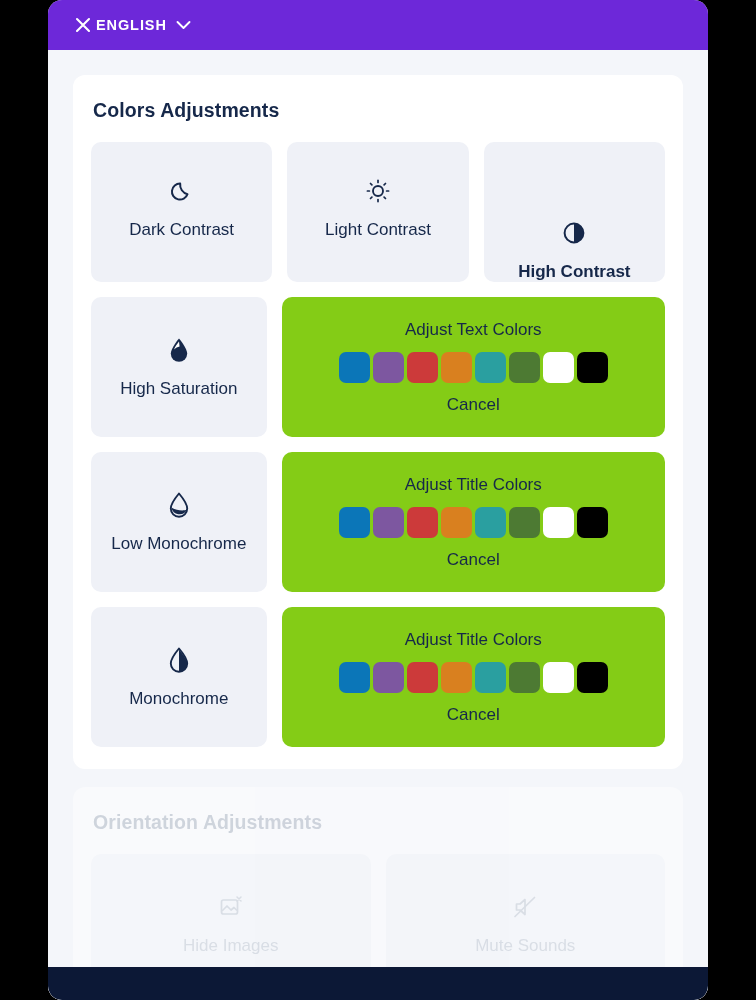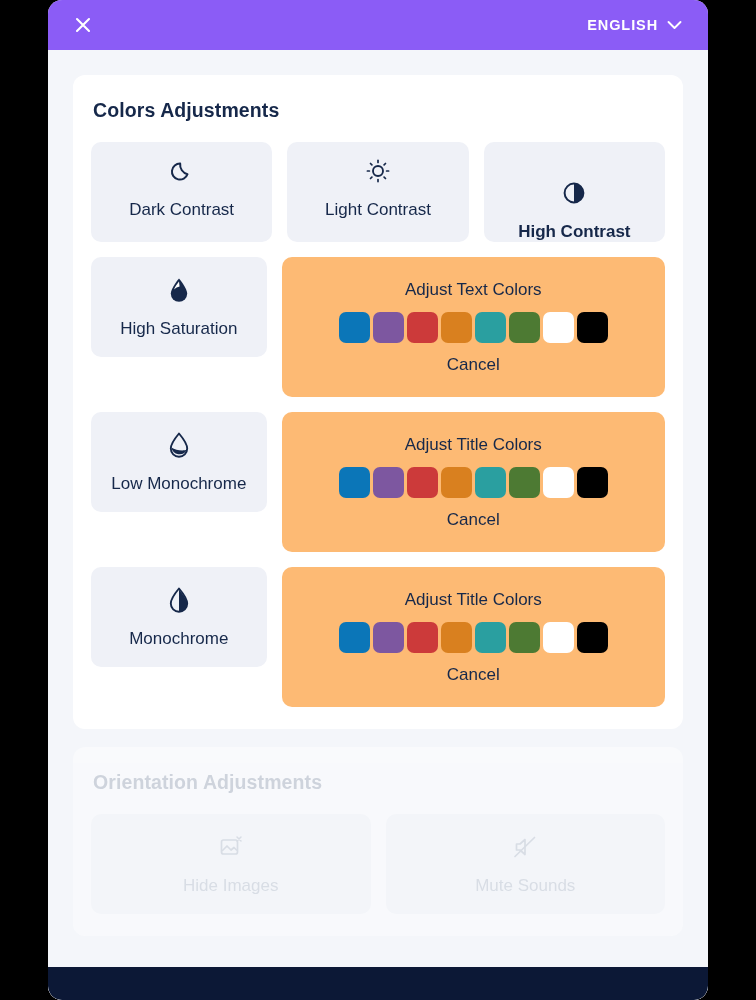--- a/index.html
+++ b/index.html
@@ -21,24 +21,23 @@
     height: 1000px;
     background: #f4f6fa;
     border-radius: 14px;
     overflow: hidden;
   }
 
   
   #topbar {
     position: relative;
     height: 50px;
-    background: #8b5cf6;
+    background: #6d28d9;
     display: flex;
     align-items: center;
-    justify-content: space-between;
     padding: 0 26px 0 22px;
   }
   #close-btn {
     width: 26px; height: 26px;
     display: flex; align-items: center; justify-content: center;
     cursor: pointer;
   }
   #close-btn svg { display: block; }
   #lang-select {
     display: flex; align-items: center; gap: 9px;
@@ -82,21 +81,21 @@
     gap: 15px;
     margin-bottom: 15px;
   }
   .row:last-child { margin-bottom: 0; }
 
   .tile {
     flex: 1 1 0;
     min-width: 0;
     background: #eff1f7;
     border-radius: 10px;
-    height: 100px;
+    height: 140px;
     display: flex;
     flex-direction: column;
     align-items: center;
     justify-content: center;
     gap: 14px;
     cursor: pointer;
     user-select: none;
   }
   .tile .icon { display: flex; align-items: center; justify-content: center; height: 30px; }
   .tile .tile-label {
@@ -109,21 +108,21 @@
   .faded .tile .tile-label { color: #b3bcc9; }
 
   
   .tile.nudge-up   { justify-content: center; padding-bottom: 8px; }
   .tile.nudge-down { justify-content: flex-end; padding-top: 0; font-weight: bold; }
 
   
   .color-panel {
     flex: 2.07 1 0;
     min-width: 0;
-    background: #fdba74;
+    background: #84cc16;
     border-radius: 10px;
     height: 140px;
     display: flex;
     flex-direction: column;
     align-items: center;
     justify-content: center;
     gap: 12px;
     padding: 0 10px;
   }
   .panel-title {

